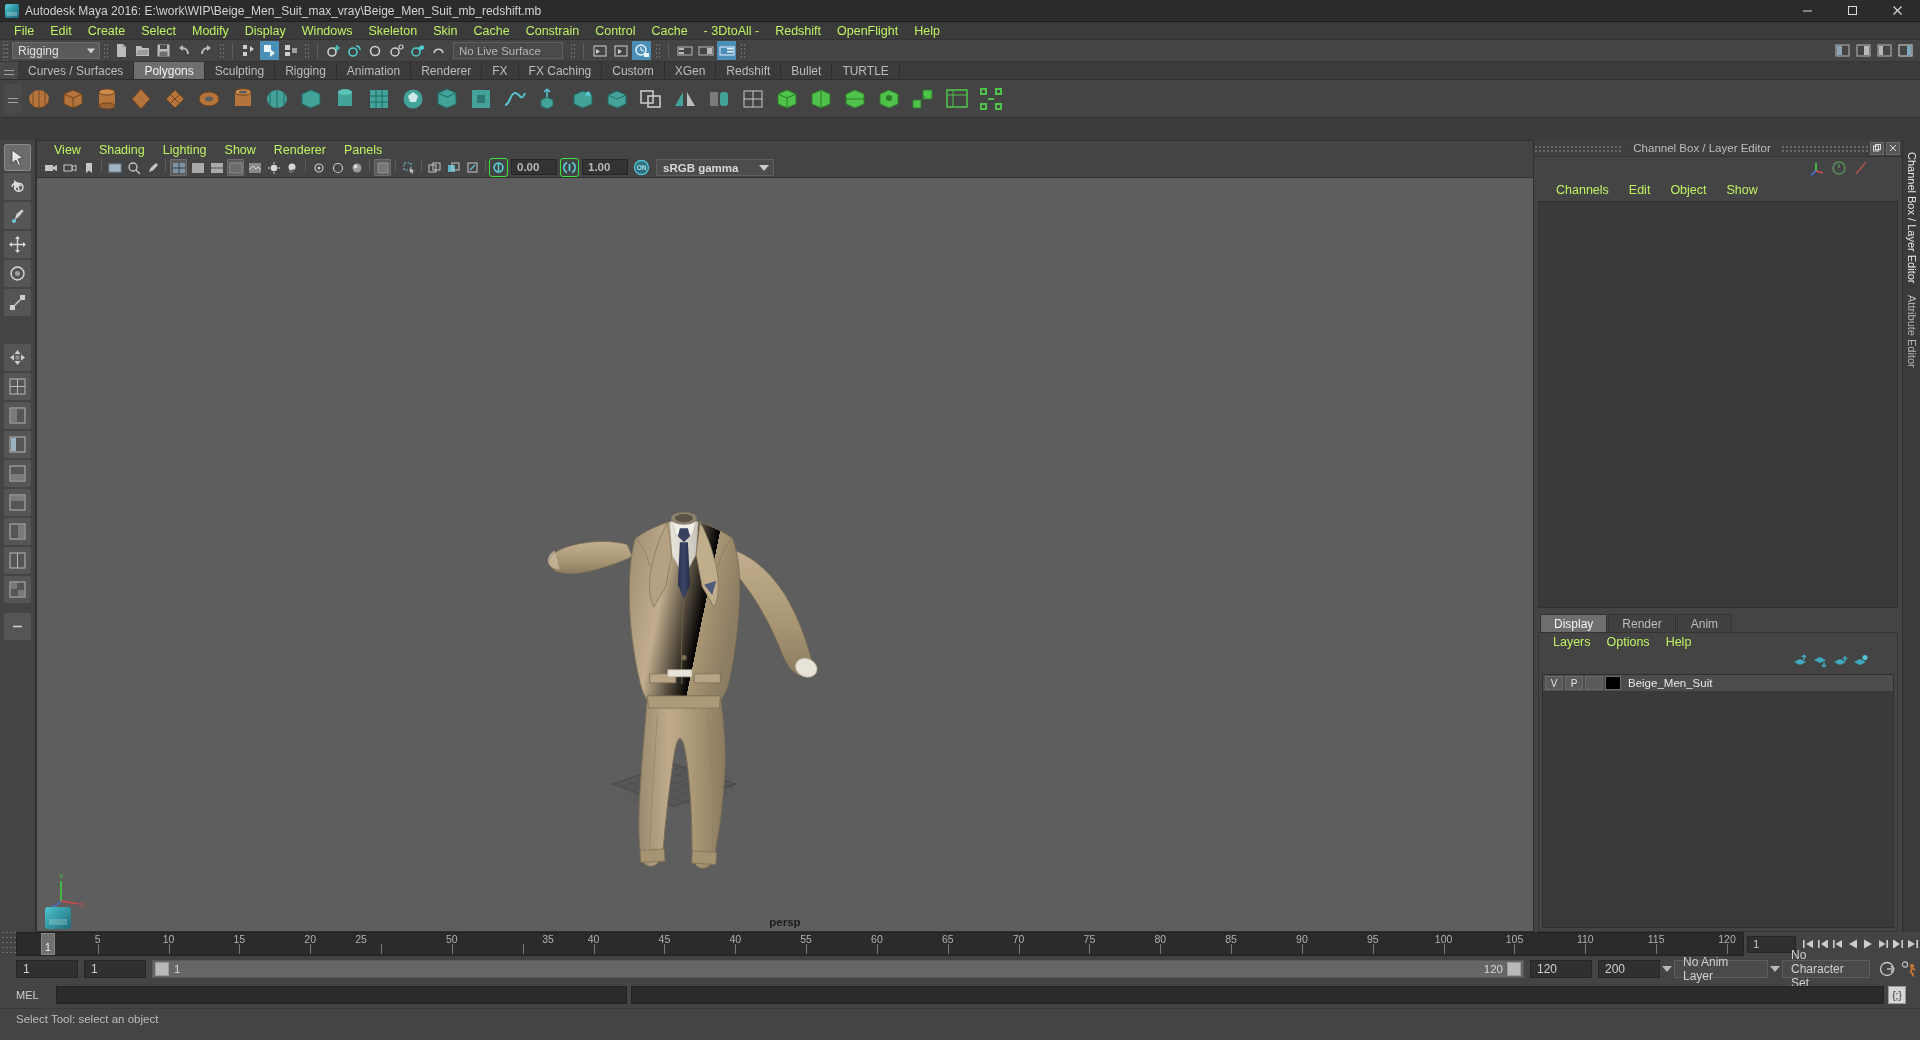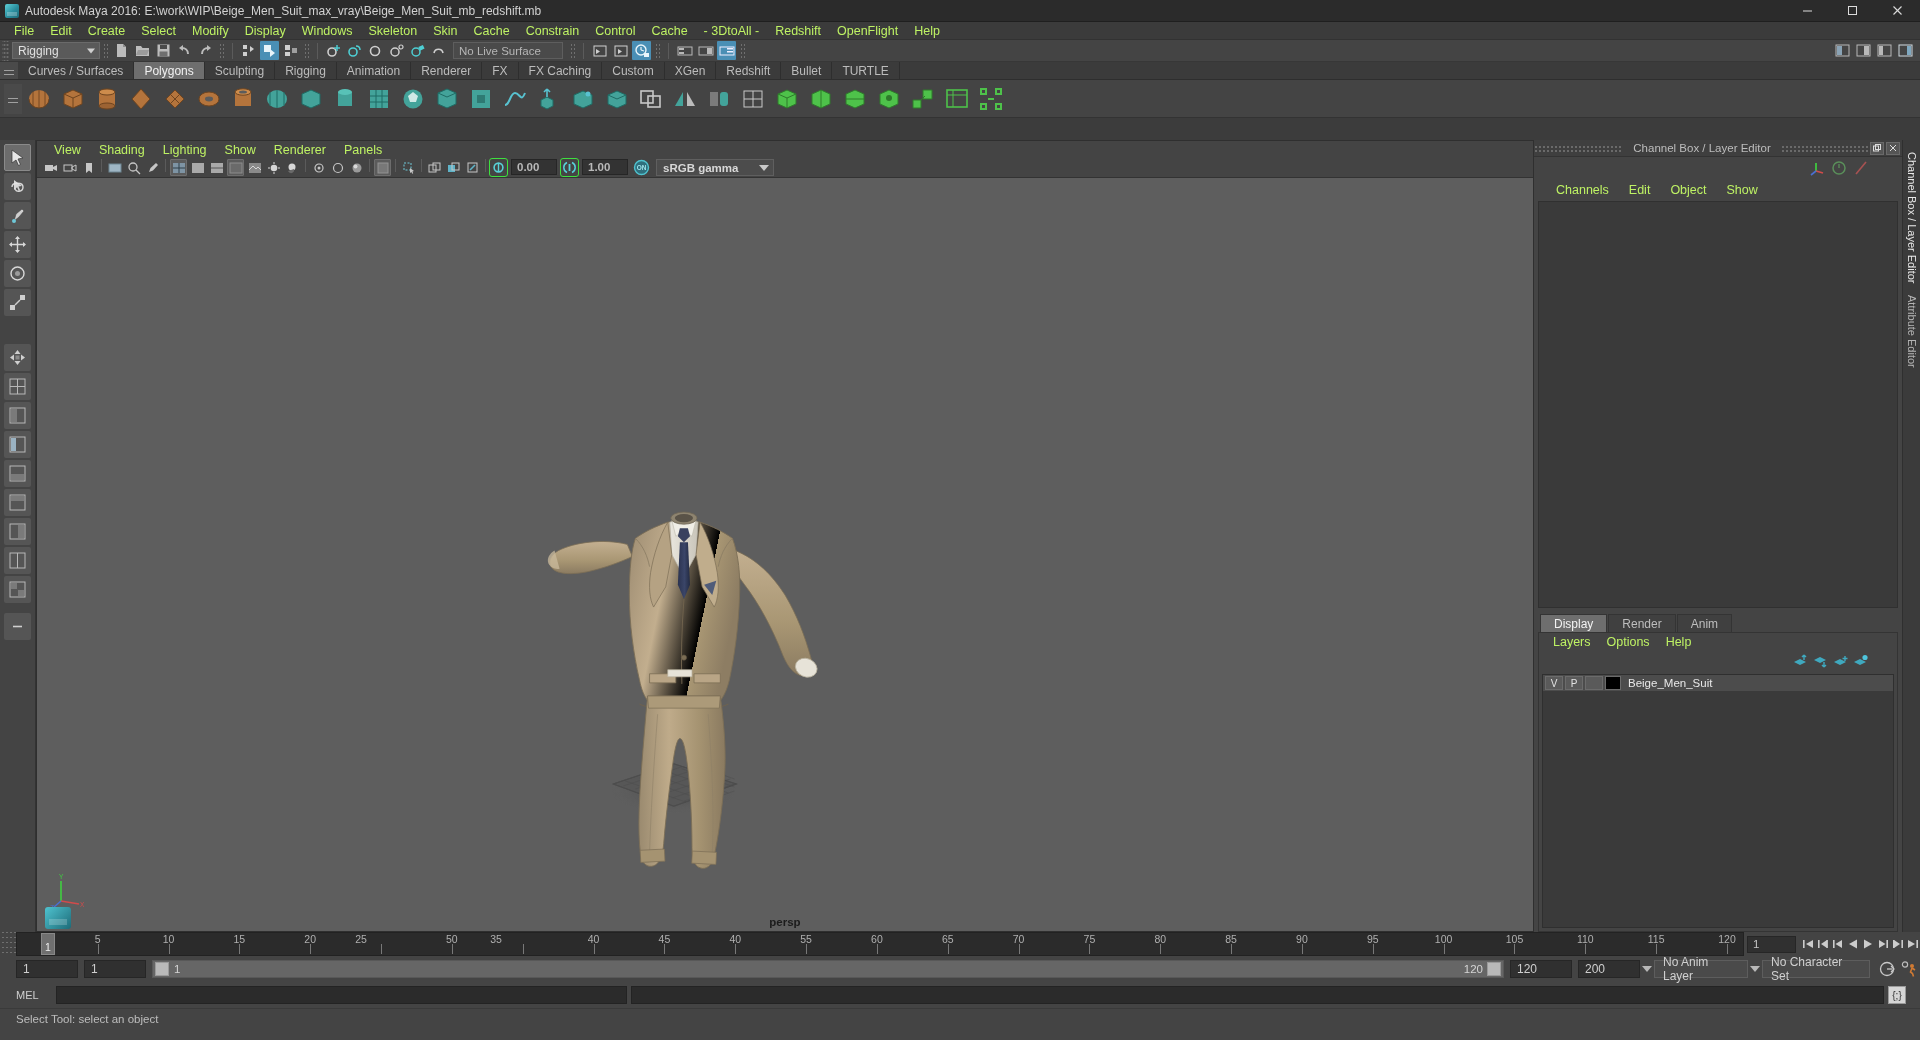--- a/index.html
+++ b/index.html
@@ -1187,21 +1187,21 @@
             <div class="tick-label" style="left: 151.513px;">10</div>
             <div class="tick-mark" style="left: 151.513px;"></div>
             <div class="tick-label" style="left: 222.353px;">15</div>
             <div class="tick-mark" style="left: 222.353px;"></div>
             <div class="tick-label" style="left: 293.193px;">20</div>
             <div class="tick-mark" style="left: 293.193px;"></div>
             <div class="tick-label" style="left: 344px;">25</div>
             <div class="tick-mark" style="left: 364.034px;"></div>
             <div class="tick-label" style="left: 434.874px;">50</div>
             <div class="tick-mark" style="left: 434.874px;"></div>
-            <div class="tick-label" style="left: 479px; text-align: right;">35</div>
+            <div class="tick-label" style="left: 531px; text-align: right;">35</div>
             <div class="tick-mark" style="left: 505.714px;"></div>
             <div class="tick-label" style="left: 576.555px;">40</div>
             <div class="tick-mark" style="left: 576.555px;"></div>
             <div class="tick-label" style="left: 647.395px;">45</div>
             <div class="tick-mark" style="left: 647.395px;"></div>
             <div class="tick-label" style="left: 718.235px;">40</div>
             <div class="tick-mark" style="left: 718.235px;"></div>
             <div class="tick-label" style="left: 789.076px;">55</div>
             <div class="tick-mark" style="left: 789.076px;"></div>
             <div class="tick-label" style="left: 859.916px;">60</div>
@@ -1310,21 +1310,21 @@
       </div>
       <div class="combo-arrow">
           <i></i>
         </div>
       <div class="anim-field" style="width:94px;">
         <span>No Anim Layer</span>
       </div>
       <div class="combo-arrow">
           <i></i>
         </div>
-      <div class="anim-field" style="width:108px;">
+      <div class="anim-field" style="width:88px;">
         <span>No Character Set</span>
       </div>
       <div class="pb ico" style="width:22px;height:20px;margin-left:6px;">
         <svg width="18" height="18" viewBox="0 0 18 18">
             <circle cx="9" cy="9" r="6.5" fill="none" stroke="#c9c9c9" stroke-width="1.3"></circle>
             <path d="M9 9h5" stroke="#c9c9c9" stroke-width="1.3"></path>
             <path d="M13 6l3 3-3 3" fill="none" stroke="#c9c9c9" stroke-width="1.2"></path>
           </svg>
       </div>
       <div class="pb ico" style="width:22px;height:20px;">

